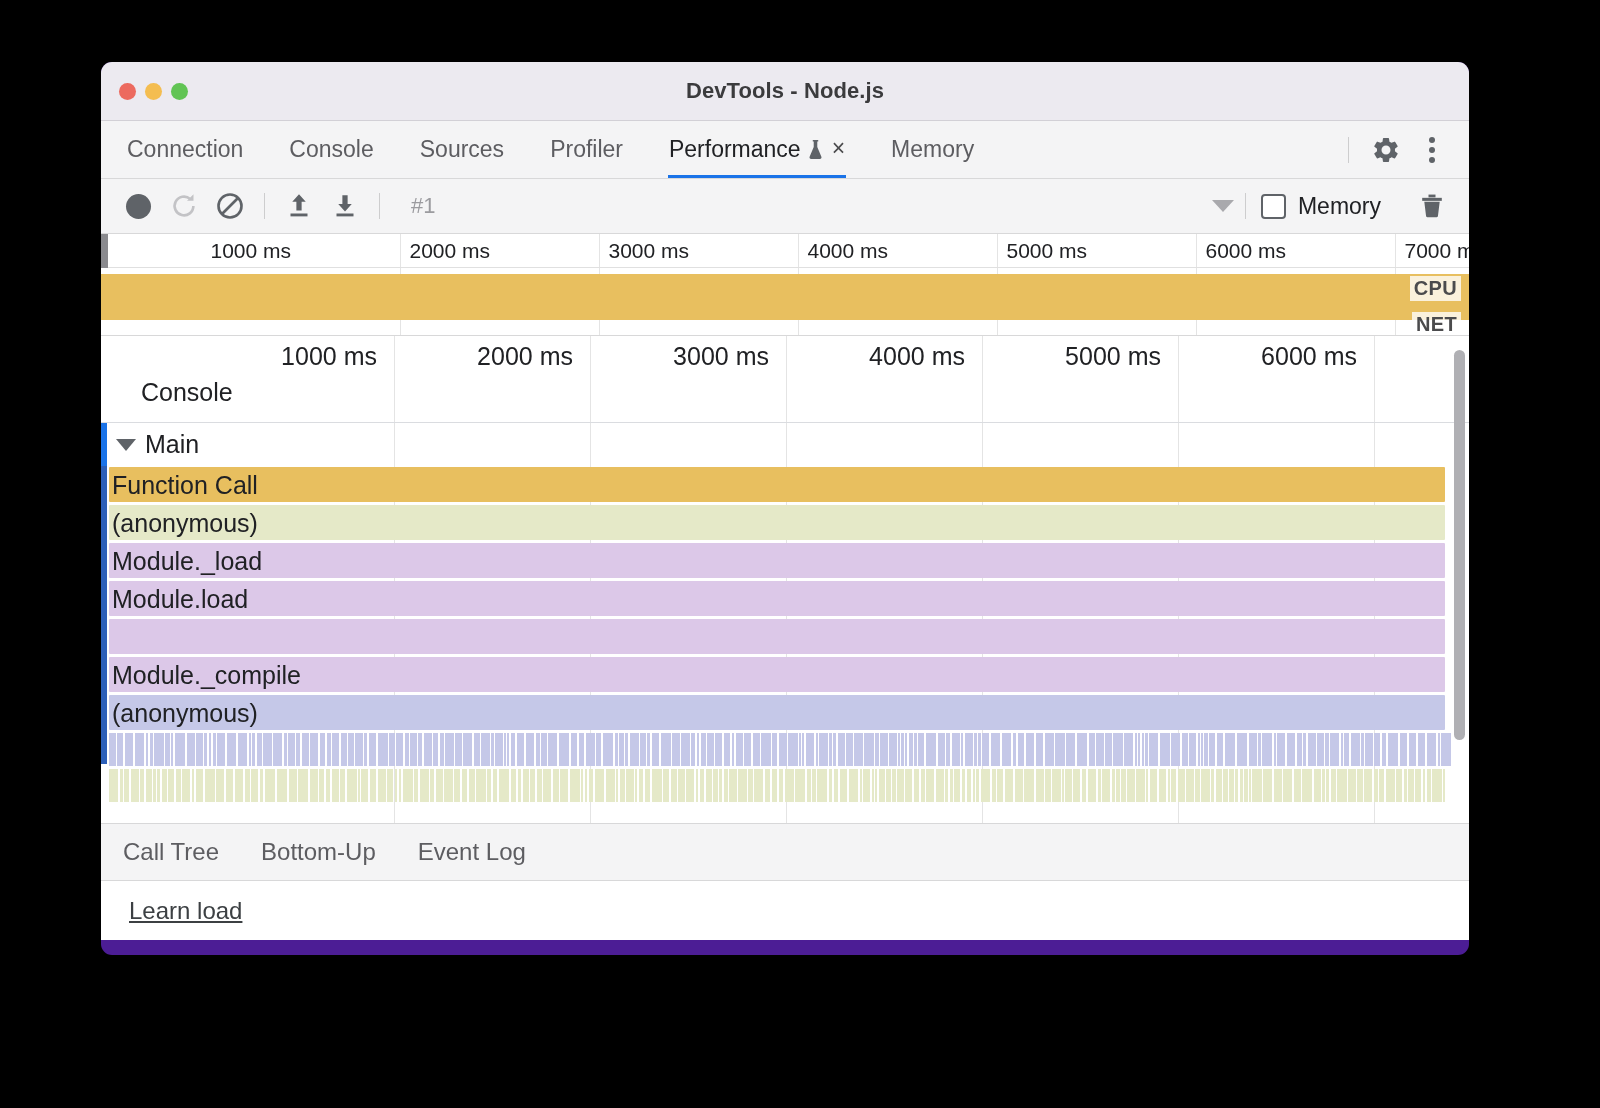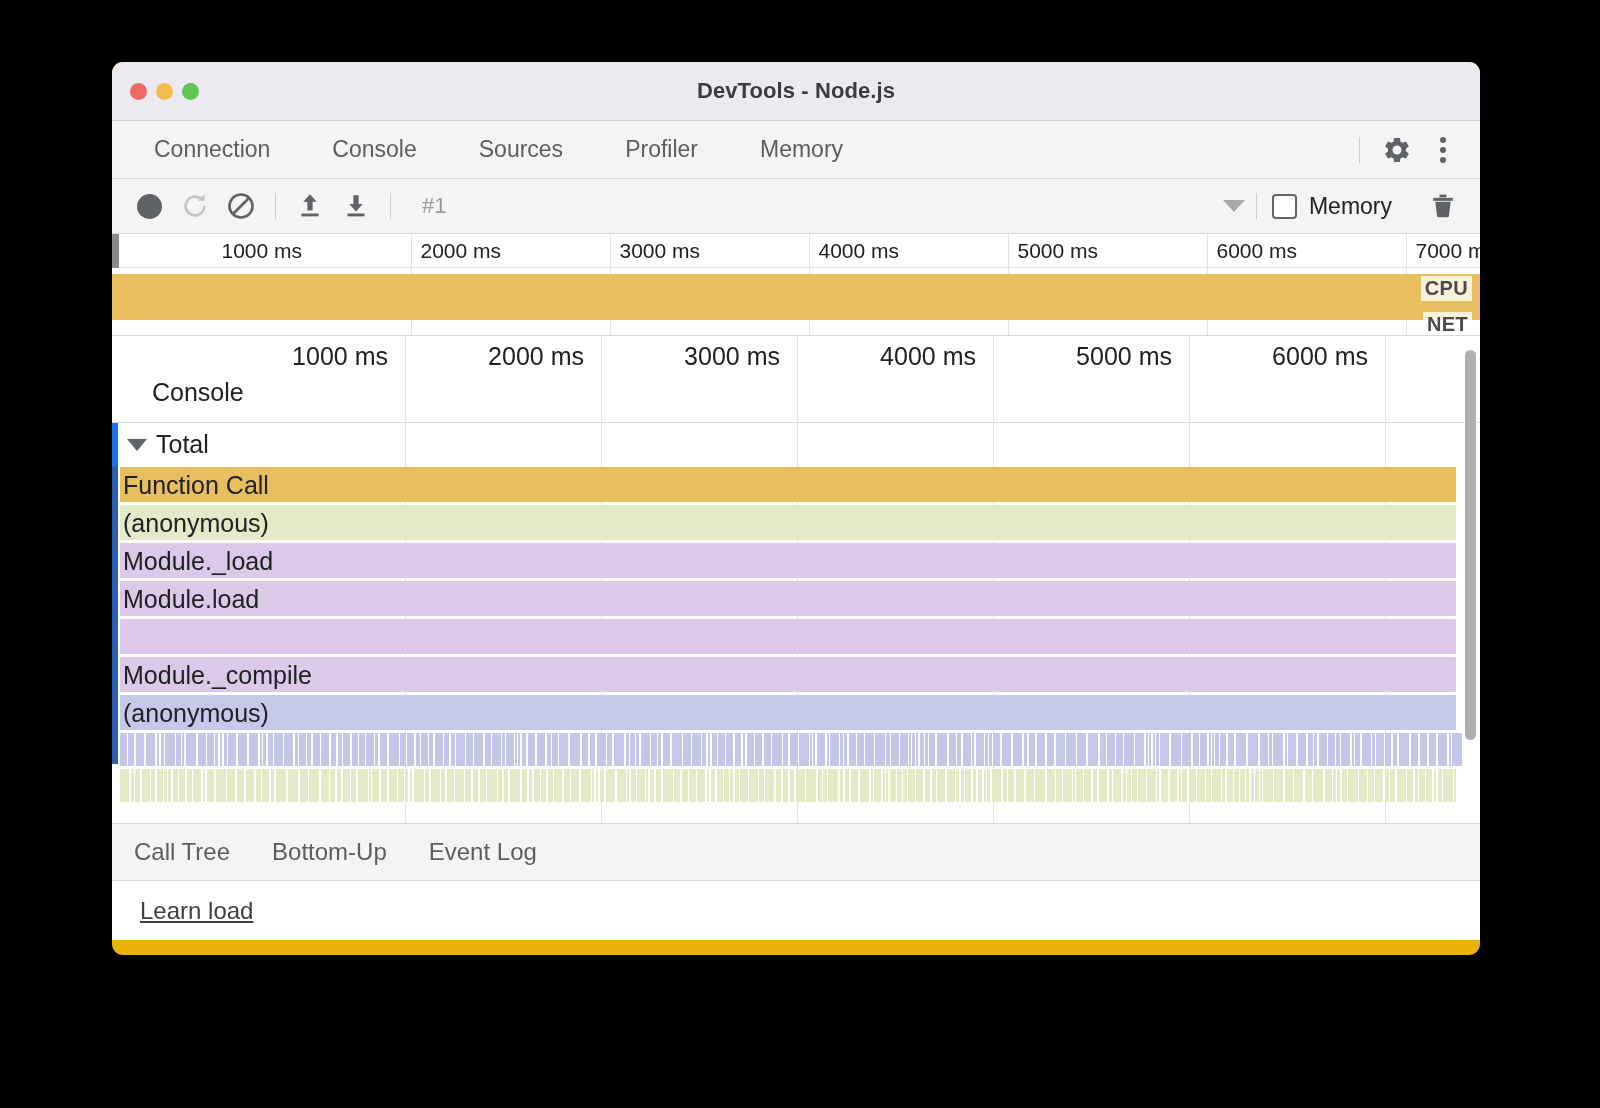--- a/index.html
+++ b/index.html
@@ -6,23 +6,23 @@
   html, body {
     width: 1600px; height: 1108px;
     background: #000;
     font-family: "Liberation Sans", sans-serif;
     overflow: hidden;
   }
   .stage { position: relative; width: 1600px; height: 1108px; background: #000; }
 
   
   .window {
-    position: absolute; left: 112px; top: 62px;
+    position: absolute; left: 101px; top: 62px;
     width: 1368px; height: 893px;
-    background: #eab308;
+    background: #4c1d95;
     border-radius: 11px;
     overflow: hidden;
     box-shadow: 0 6px 30px rgba(0,0,0,.55);
   }
 
   
   .titlebar {
     position: relative; height: 59px;
     background: #eceaf0;
     border-bottom: 1px solid #d2d0d6;
@@ -41,21 +41,21 @@
 
   
   .tabbar {
     height: 58px; background: #f4f4f5;
     border-bottom: 1px solid #d8d8d9;
     display: flex; align-items: stretch; position: relative;
   }
   .tab {
     display: flex; align-items: center; gap: 7px;
     padding: 0 23px; font-size: 23px; color: #5d5d61;
-    position: relative; cursor: default; white-space: nowrap; margin-left: 16px;
+    position: relative; cursor: default; white-space: nowrap;
   }
   .tab:first-child { padding-left: 26px; }
   .tab.active { color: #202124; }
   .tab.active::after {
     content: ""; position: absolute; left: 22px; right: 22px; bottom: 0;
     height: 3px; background: #1a73e8;
   }
   .flask { width: 15px; height: 21px; display: block; }
   .tab-close {
     font-size: 23px; color: #4b4b4d; line-height: 1;
@@ -222,20 +222,27 @@
         <span>Connection</span>
       </div>
       <div class="tab">
         <span>Console</span>
       </div>
       <div class="tab">
         <span>Sources</span>
       </div>
       <div class="tab">
         <span>Profiler</span>
+      </div>
+      <div class="tab active">
+        <span>Performance</span>
+        <svg class="flask" viewBox="0 0 14 20">
+          <path d="M4.4 1h5.2v1.4H8.7v5.1l3.9 9.3c.45 1.1-.3 2.2-1.45 2.2H2.85c-1.15 0-1.9-1.1-1.45-2.2l3.9-9.3V2.4H4.4z" fill="#5f6368"></path>
+        </svg>
+        <span class="tab-close">×</span>
       </div>
       <div class="tab">
         <span>Memory</span>
       </div>
 
       <div class="tabbar-right">
         <div class="vsep"></div>
         <div class="icon-btn">
           <svg width="30" height="30" viewBox="0 0 24 24">
             <path fill="#5f6368" d="M19.14 12.94a7.07 7.07 0 000-1.88l2.03-1.58a.5.5 0 00.12-.64l-1.92-3.32a.5.5 0 00-.6-.22l-2.39.96a7.03 7.03 0 00-1.62-.94l-.36-2.54a.5.5 0 00-.5-.42h-3.84a.5.5 0 00-.5.42l-.36 2.54c-.58.24-1.12.56-1.62.94l-2.39-.96a.5.5 0 00-.6.22L2.67 8.84a.5.5 0 00.12.64l2.03 1.58a7.07 7.07 0 000 1.88l-2.03 1.58a.5.5 0 00-.12.64l1.92 3.32c.12.21.37.3.6.22l2.39-.96c.5.38 1.04.7 1.62.94l.36 2.54c.04.24.25.42.5.42h3.84c.25 0 .46-.18.5-.42l.36-2.54c.58-.24 1.12-.56 1.62-.94l2.39.96c.23.08.48-.1.6-.22l1.92-3.32a.5.5 0 00-.12-.64l-2.03-1.58zM12 15.6A3.6 3.6 0 1112 8.4a3.6 3.6 0 010 7.2z"></path>
@@ -353,21 +360,21 @@
         <div class="fl-grid" style="left:1077px"></div>
         <div class="fl-grid" style="left:1273px"></div>
 
         <div class="frames-row">
           <div class="frames-label">Console</div>
         </div>
 
         <div class="group-head">
           <div class="group-accent"></div>
           <span class="tri"></span>
-          <span class="group-title">Total</span>
+          <span class="group-title">Main</span>
         </div>
 
         <div class="main-accent" style="top:90px; height:298px;"></div>
 
         <div class="row">
           <div class="bar" style="background:#e8bf5f"></div>
           <div class="row-label">Function Call</div>
         </div>
         <div class="row">
           <div class="bar" style="background:#e5e9c8"></div>

